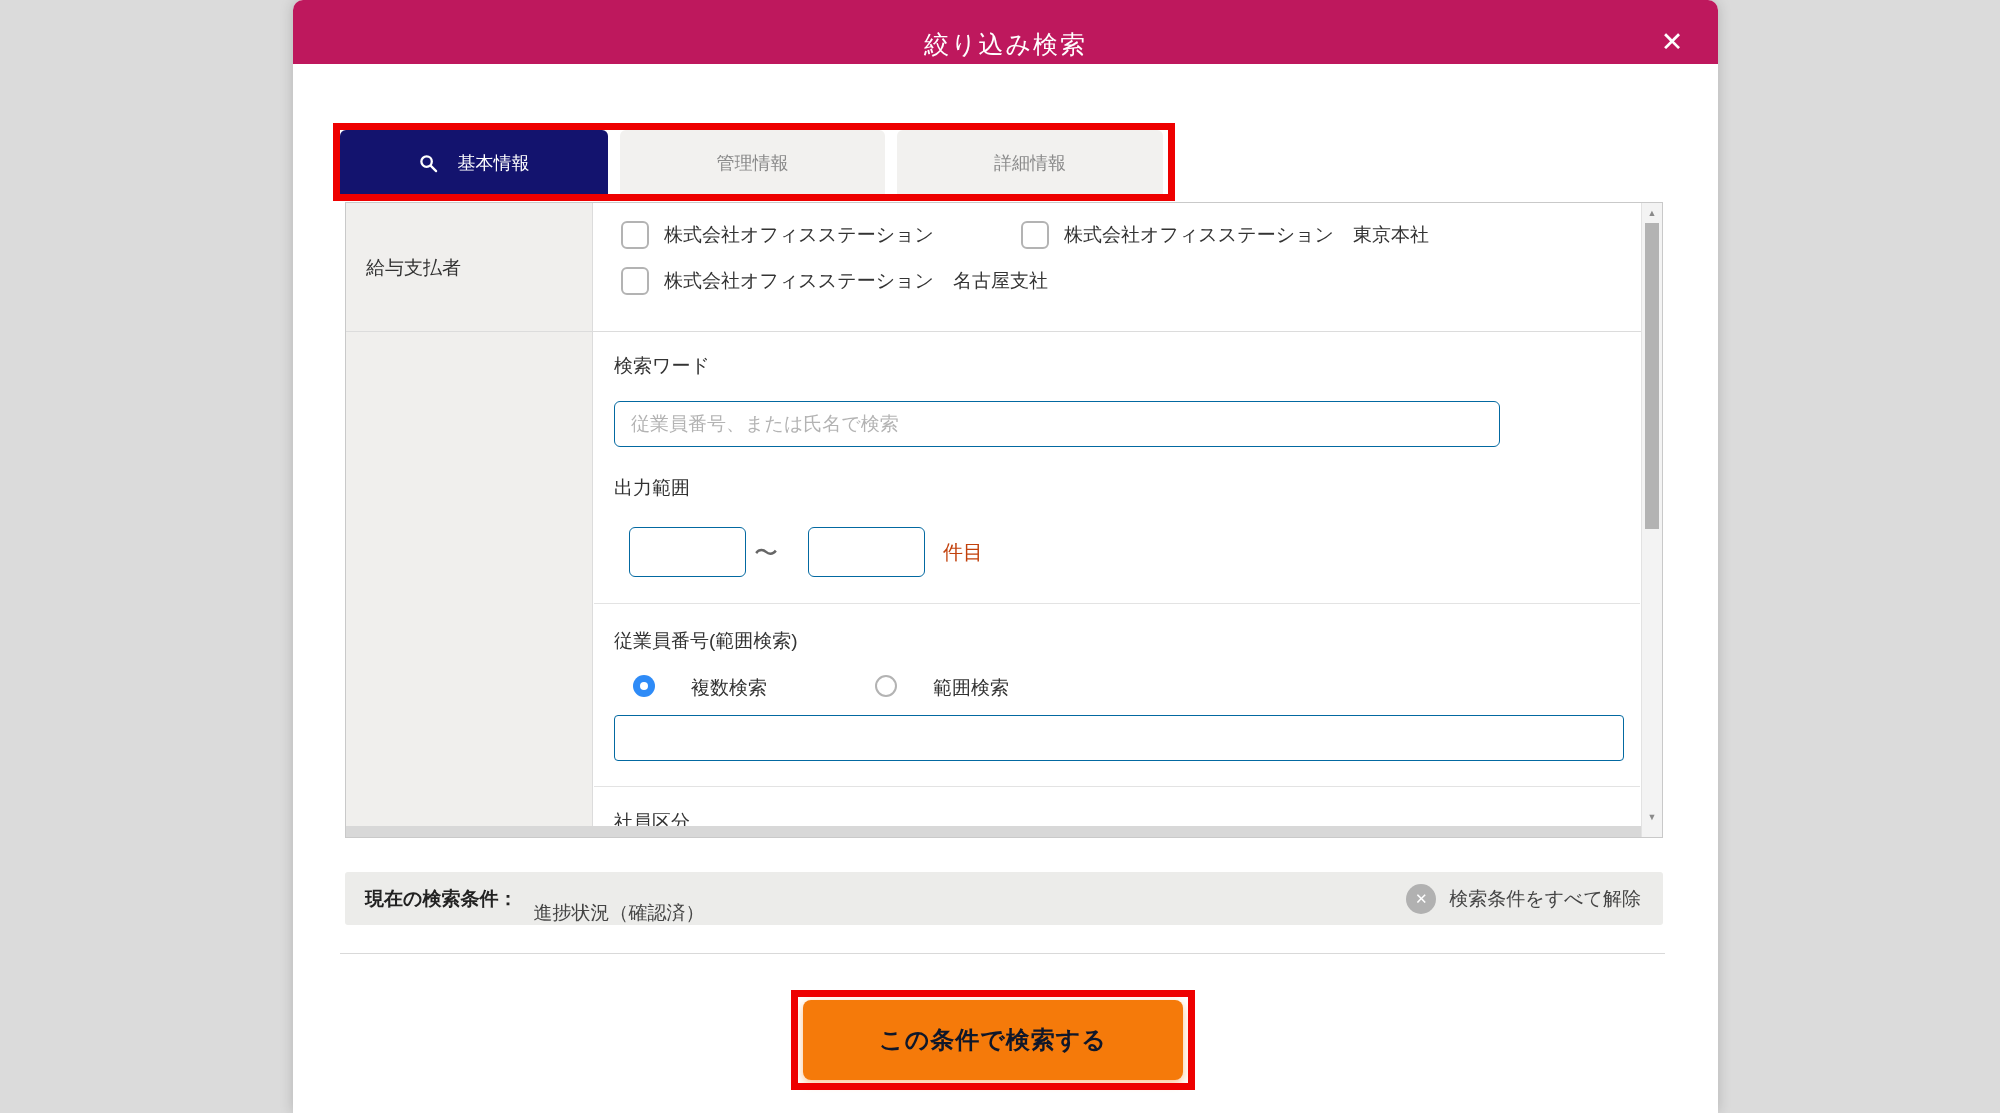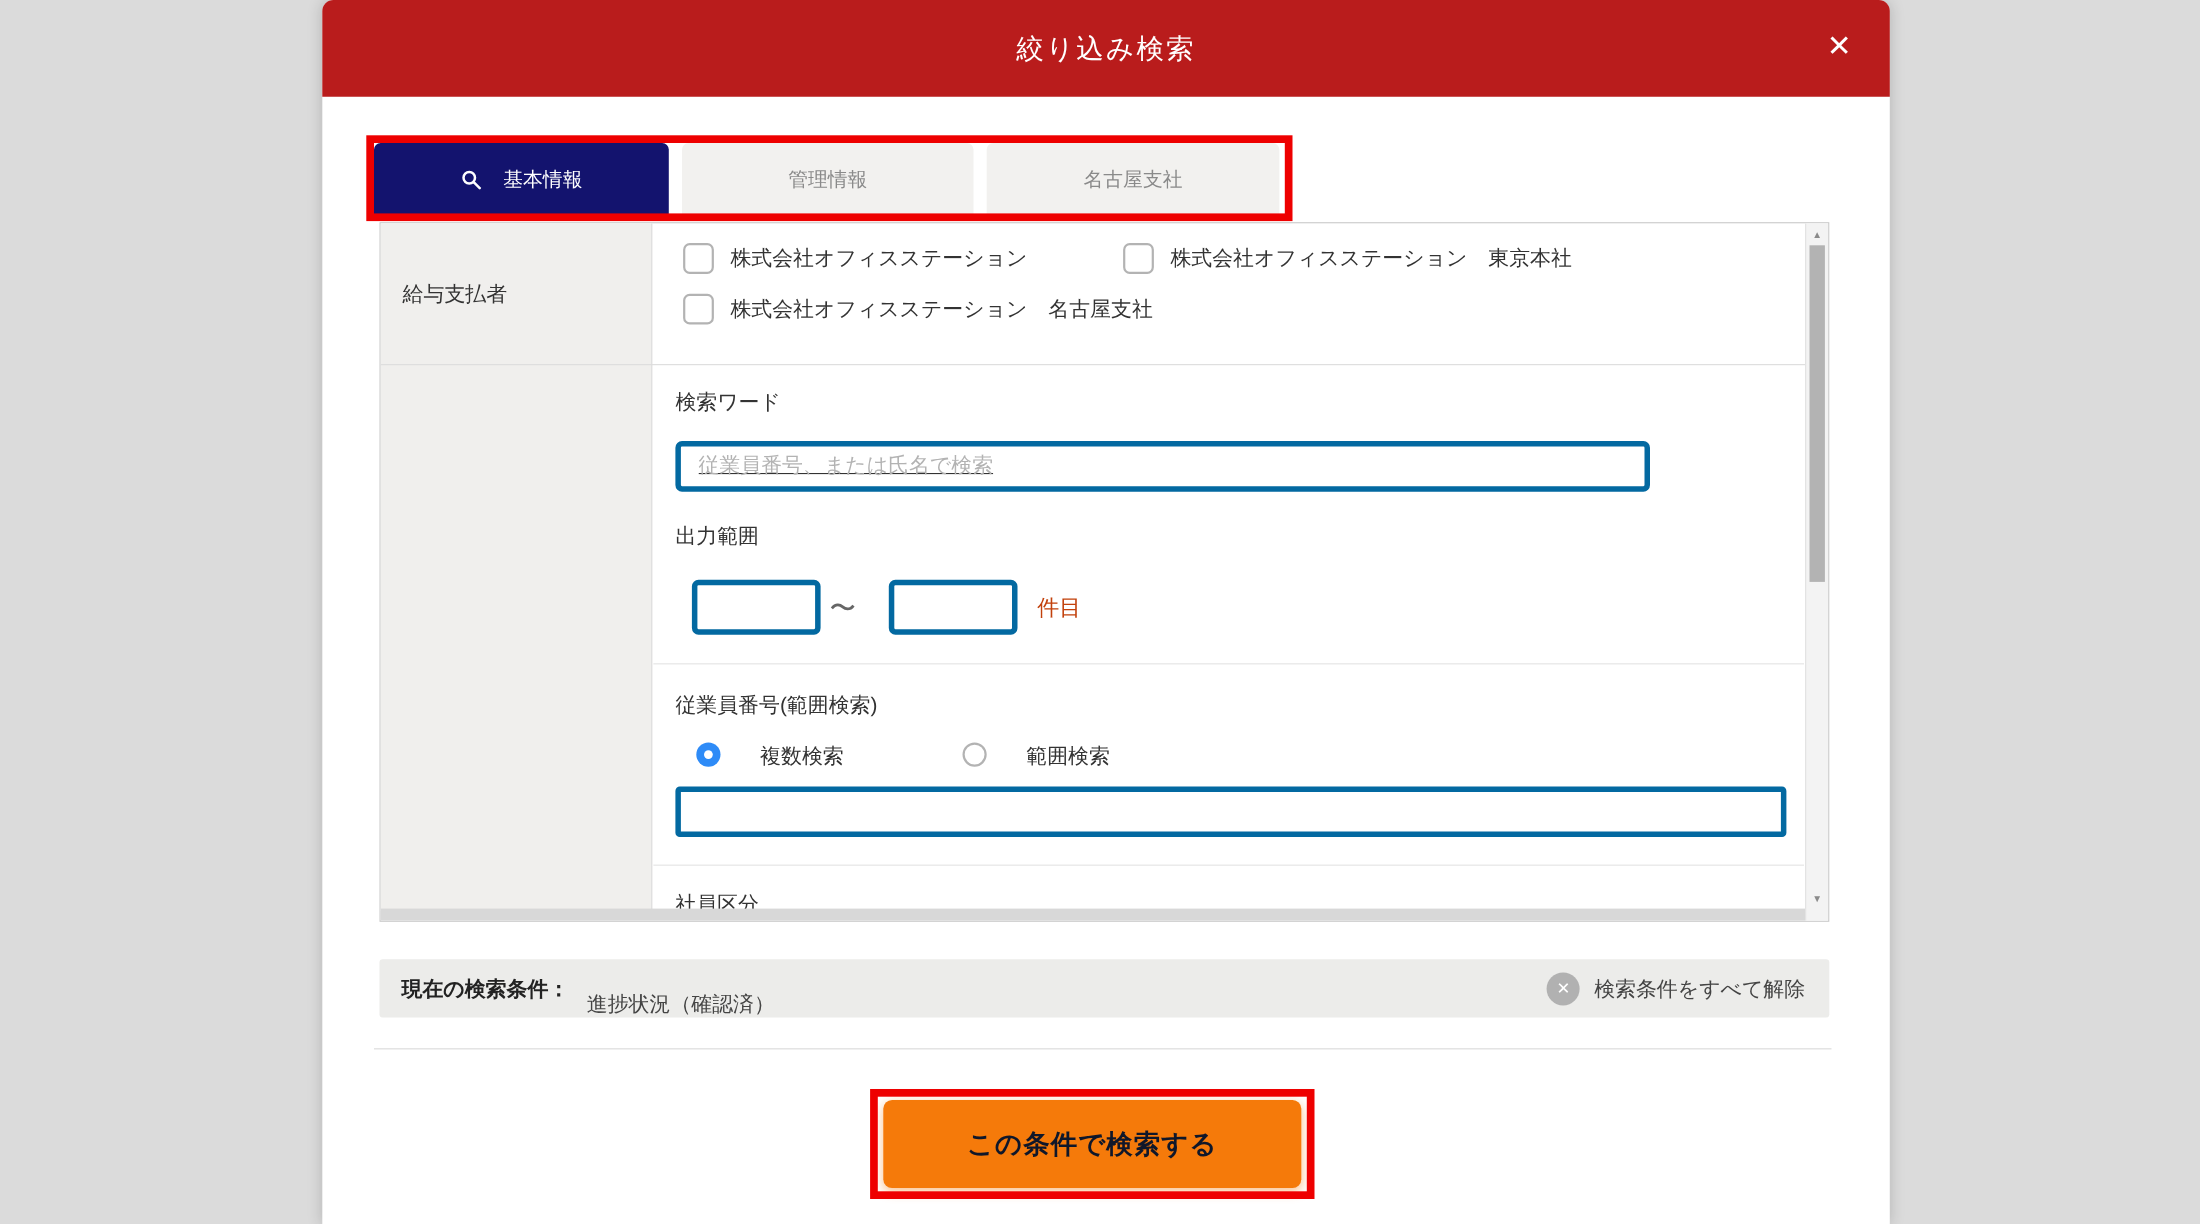--- a/index.html
+++ b/index.html
@@ -11,22 +11,22 @@
     position: relative;
     overflow: hidden;
   }
   .modal {
     position: absolute; left: 293px; top: 0; width: 1425px; height: 1113px;
     background: #ffffff; border-radius: 10px 10px 0 0;
     box-shadow: 0 0 14px rgba(0,0,0,0.18);
   }
   
   .modal-header {
-    position: absolute; left: 0; top: 0; width: 1425px; height: 88px;
-    background: #b91c1c; border-radius: 10px 10px 0 0;
+    position: absolute; left: 0; top: 0; width: 1425px; height: 64px;
+    background: #be185d; border-radius: 10px 10px 0 0;
   }
   .modal-title {
     position: absolute; left: 0; right: 0; top: 28px; text-align: center;
     color: #fff; font-size: 25px; letter-spacing: 2px;
   }
   .close-btn {
     position: absolute; right: 26px; top: 22px; width: 40px; height: 40px;
     color: #fff; font-size: 27px; line-height: 40px; text-align: center;
     cursor: pointer; background: transparent; border: none;
   }
@@ -68,24 +68,23 @@
     width: 28px; height: 28px; border: 2px solid #b3b3b3; border-radius: 6px;
     background: #fff; cursor: pointer; flex: 0 0 auto;
   }
   .cb-label { margin-left: 15px; font-size: 19px; color: #333; white-space: pre; }
   .field-label { position: absolute; left: 268px; font-size: 19px; color: #333; }
   .lbl-search { top: 150px; }
   .lbl-range  { top: 272px; }
   .lbl-empno  { top: 425px; }
   .lbl-next   { top: 606px; }
   .text-input {
-    position: absolute; border: 5px solid #0369a1; border-radius: 6px;
+    position: absolute; border: 1px solid #0369a1; border-radius: 6px;
     font-size: 19px; color: #333; padding: 0 16px; background: #fff; outline: none;
     font-family: "Liberation Sans", "DejaVu Sans", sans-serif;
-    text-decoration: underline;
   }
   .text-input::placeholder { color: #b3b3b3; opacity: 1; }
   .inp-search { left: 268px; top: 198px; width: 886px; height: 46px; }
   .inp-range1 { left: 283px; top: 324px; width: 117px; height: 50px; }
   .inp-range2 { left: 462px; top: 324px; width: 117px; height: 50px; }
   .inp-multi  { left: 268px; top: 512px; width: 1010px; height: 46px; border-radius: 4px; }
   .tilde { position: absolute; left: 408px; top: 334px; font-size: 24px; color: #666; }
   .unit  { position: absolute; left: 597px; top: 336px; font-size: 20px; color: #c2410c; }
   .radio-row { position: absolute; left: 287px; top: 472px; display: flex; align-items: flex-start; gap: 24px; }
   .radio {
@@ -157,21 +156,21 @@
           <circle cx="8" cy="8" r="5.5" fill="none" stroke="#ffffff" stroke-width="2.4"></circle>
           <line x1="12.5" y1="12.5" x2="18" y2="18" stroke="#ffffff" stroke-width="2.4" stroke-linecap="round"></line>
         </svg>
     </span>
     <span>基本情報</span>
   </button>
   <button class="tab tab2 inactive">
     <span>管理情報</span>
   </button>
   <button class="tab tab3 inactive">
-    <span>名古屋支社</span>
+    <span>詳細情報</span>
   </button>
   <div class="tabs-annotation"></div>
 
   <div class="scroll-panel">
     <div class="label-col"></div>
     <div class="row-label">給与支払者</div>
 
     <div class="cb-pair p1">
       <span class="checkbox"></span>
       <span class="cb-label">株式会社オフィスステーション</span>

